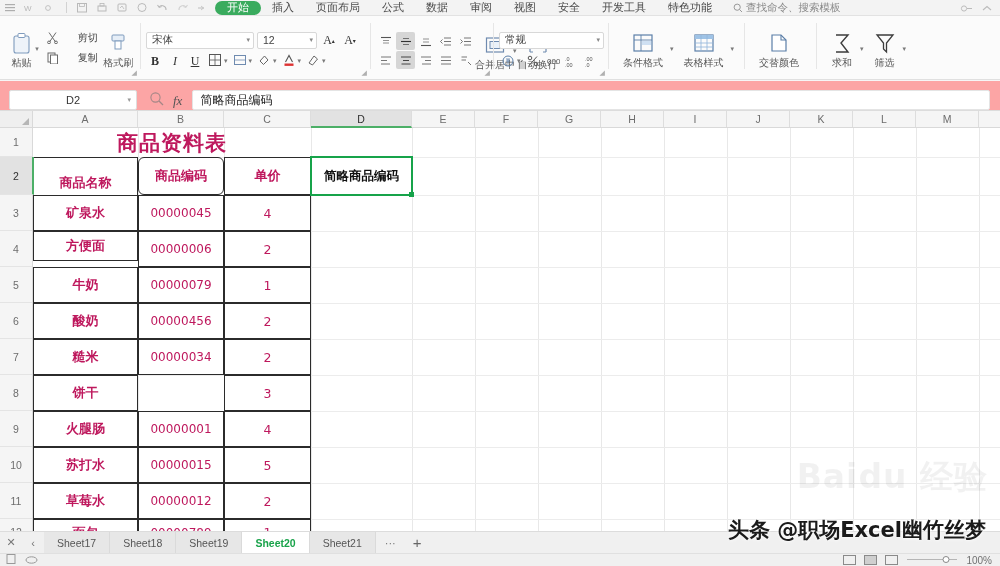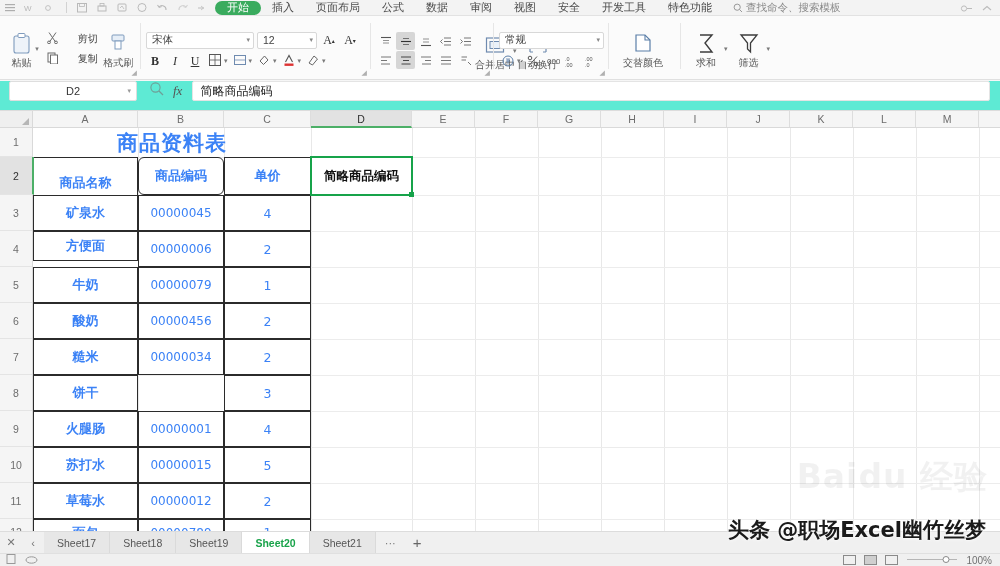--- a/index.html
+++ b/index.html
@@ -48,21 +48,21 @@
     content: ""; position: absolute; left: 0; top: 7px; bottom: 10px; width: 1px; background: #e6e6e6;
   }
   .bigbtn {
     display: flex; flex-direction: column; align-items: center; justify-content: flex-start;
     width: 46px; padding-top: 3px; color: #3c3c3c; font-size: 10px; line-height: 12px;
   }
   .bigbtn .glyph { height: 26px; display: flex; align-items: center; justify-content: center; }
   .bigbtn .lbl { white-space: nowrap; font-size: 10px; opacity: .88; }
   .stackcol { display: flex; flex-direction: column; justify-content: center; gap: 3px; }
   .smallbtn {
-    display: flex; align-items: center; gap: 19px; font-size: 10px; color: #3c3c3c;
+    display: flex; align-items: flex-start; gap: 19px; font-size: 10px; color: #3c3c3c;
     white-space: nowrap; padding: 1px 2px;
   }
   .fontrow { display: flex; align-items: center; gap: 3px; }
   .combo {
     height: 17px; border: 1px solid #d8d8d8; background: #fff; border-radius: 2px;
     display: flex; align-items: center; justify-content: space-between;
     font-size: 10.5px; color: #444; padding: 0 3px 0 5px;
   }
   .combo .car { font-size: 7px; color: #888; }
   .fmtrow { display: flex; align-items: center; gap: 2px; margin-top: 3px; }
@@ -73,21 +73,21 @@
   .fbtn.serif { font-family: "Liberation Serif", serif; }
   .caretmini { font-size: 7px; color: #7a7a7a; margin-left: -2px; margin-right: 1px; }
   .aligngrid { display: grid; grid-template-columns: repeat(5, 19px); grid-auto-rows: 18px; gap: 1px; }
   .agbtn { display: flex; align-items: center; justify-content: center; border-radius: 2px; }
   .agbtn.on { background: #d6d6d6; }
   .grouplaunch { position: absolute; right: 3px; bottom: 2px; font-size: 7px; color: #b0b0b0; }
 
   
   .formulabar {
     position: absolute; top: 81px; left: 0; width: 1000px; height: 30px;
-    background: #5eead4; display: flex; align-items: flex-start; gap: 0;
+    background: #fca5a5; display: flex; align-items: flex-end; gap: 0;
     border-bottom: 1px solid #dcdcdc;
   }
   .namebox {
     margin-left: 9px; width: 128px; height: 20px; background: #fff;
     border: 1px solid #dedede; border-radius: 2px;
     display: flex; align-items: center; justify-content: center; position: relative;
     font-size: 11px; color: #333;
   }
   .namebox .car { position: absolute; right: 5px; font-size: 7px; color: #999; }
   .fxzone { display: flex; align-items: center; gap: 9px; padding: 0 10px 0 12px; }
@@ -122,21 +122,21 @@
   .rh {
     border-bottom: 1px solid #e4e4e4; display: flex; align-items: center; justify-content: center;
     font-size: 10.5px; color: #6d6d6d; background: #f5f5f5;
   }
   .rh.sel { background: #e2e2e2; color: #2f2f2f; border-right: 2px solid #4caf67; margin-right: -2px; position: relative; z-index: 2; }
   .cells { position: relative; flex: 1; }
   .gline-v { position: absolute; top: 0; bottom: 0; width: 1px; background: #e8e8e8; }
   .gline-h { position: absolute; left: 0; right: 0; height: 1px; background: #ececec; }
   .cell {
     position: absolute; display: flex; align-items: center; justify-content: center;
-    font-family: "DejaVu Sans", sans-serif; color: #3b82f6; background: #fff;
+    font-family: "DejaVu Sans", sans-serif; color: #be185d; background: #fff;
   }
   .cell.bordered { border: 1.5px solid #2b2b2b; }
   .cell.title { font-size: 21px; font-weight: bold; letter-spacing: 1px; background: transparent; }
   .cell.hdr { font-size: 13px; font-weight: bold; }
   .cell.name { font-size: 13px; font-weight: bold; }
   .cell.code { font-size: 12px; font-weight: normal; }
   .cell.price { font-size: 12.5px; }
   .selcell {
     position: absolute; border: 2px solid #16a34a; background: #fff; z-index: 5;
     display: flex; align-items: center; justify-content: center;
@@ -506,20 +506,44 @@
         <div class="fbtn">
             <svg width="15" height="14">
               <text x="0" y="7" font-size="5.5" fill="#555" font-family="sans-serif">.00</text>
               <text x="0" y="13" font-size="5.5" fill="#555" font-family="sans-serif">.0</text>
             </svg>
           </div>
       </div>
       <span class="grouplaunch">◢</span>
     </div>
 
+    <div class="rgroup" style="width:136px; align-items:center;">
+      <div class="bigbtn" style="width:58px;">
+        <span class="glyph">
+          <svg width="24" height="24">
+              <rect x="3" y="3" width="18" height="16" fill="none" stroke="#5b7fa8" stroke-width="1.2"></rect>
+              <path d="M3 8 L21 8 M10 3 L10 19" stroke="#5b7fa8" stroke-width=".9"></path>
+              <rect x="11" y="9" width="9" height="4" fill="#cfe0f2"></rect>
+            </svg>
+        </span>
+        <span class="lbl">条件格式</span>
+      </div>
+      <span class="caretmini">▾</span>
+      <div class="bigbtn" style="width:58px;">
+        <span class="glyph">
+          <svg width="24" height="24">
+              <rect x="3" y="3" width="18" height="16" fill="none" stroke="#5b7fa8" stroke-width="1.2"></rect>
+              <rect x="3" y="3" width="18" height="4" fill="#9fc3e6"></rect>
+              <path d="M3 11 L21 11 M3 15 L21 15 M9 3 L9 19 M15 3 L15 19" stroke="#8fb4da" stroke-width=".8"></path>
+            </svg>
+        </span>
+        <span class="lbl">表格样式</span>
+      </div>
+      <span class="caretmini">▾</span>
+    </div>
 
     <div class="rgroup" style="width:72px; align-items:center;">
       <div class="bigbtn" style="width:58px;">
         <span class="glyph">
           <svg width="24" height="24">
               <path d="M5 3 L14 3 L19 8 L19 19 L5 19 Z" fill="#fff" stroke="#5b7fa8" stroke-width="1.2"></path>
               <path d="M14 3 L14 8 L19 8" fill="none" stroke="#5b7fa8" stroke-width="1.1"></path>
             </svg>
         </span>
         <span class="lbl">交替颜色</span>

